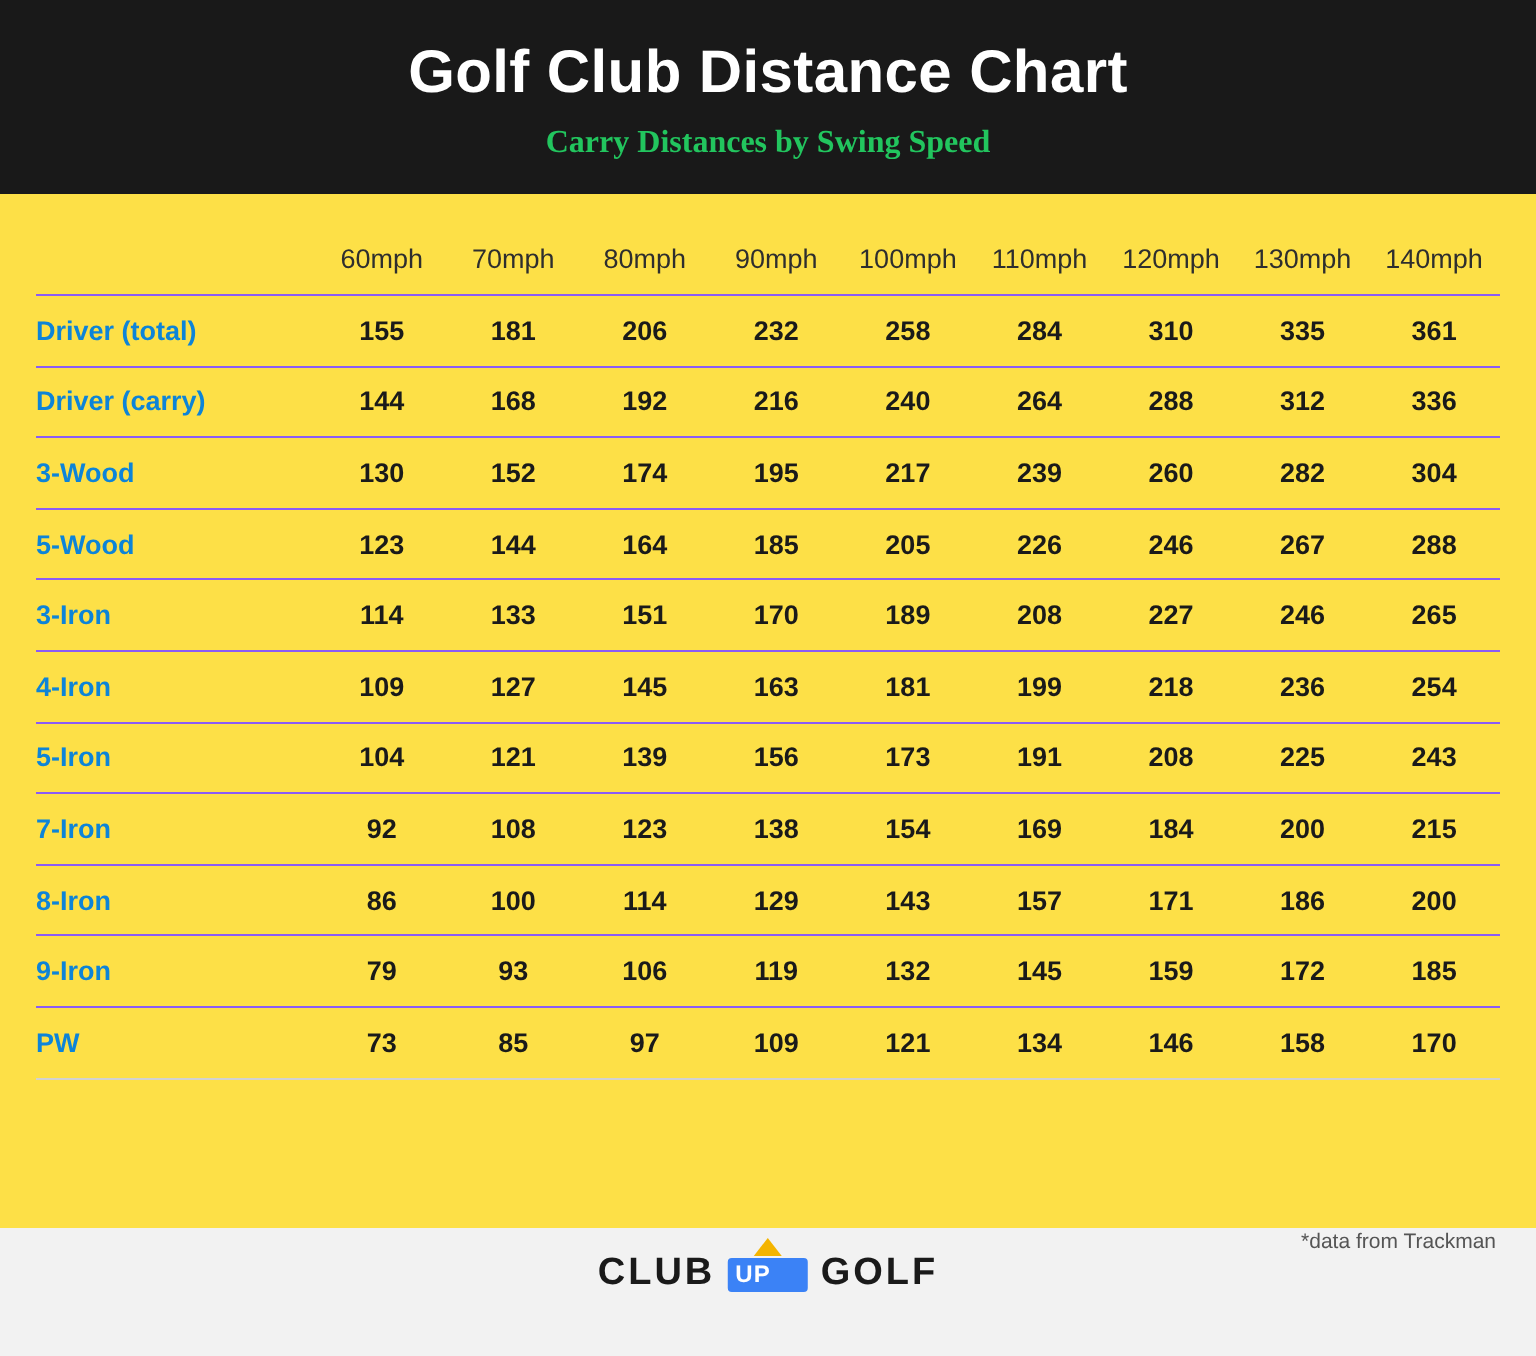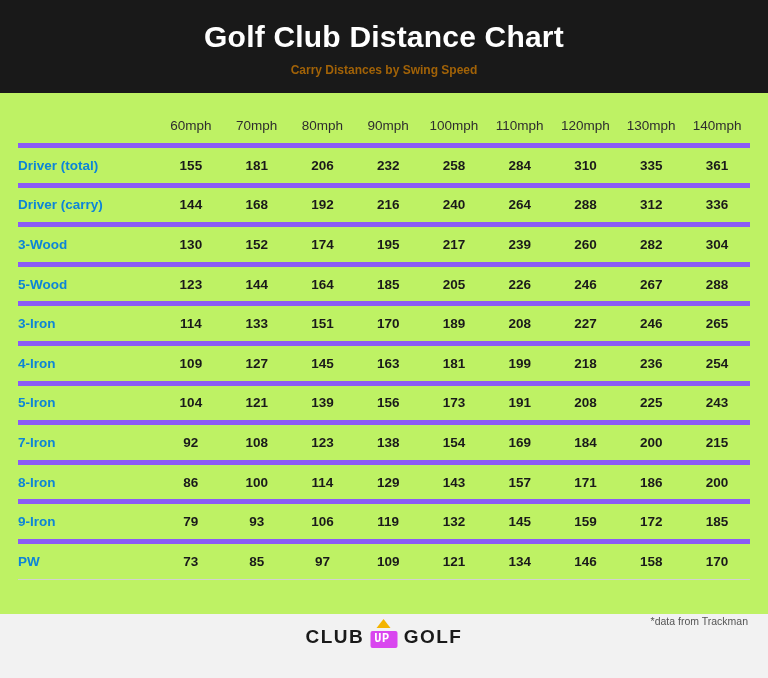--- a/index.html
+++ b/index.html
@@ -29,29 +29,30 @@
     text-align: center;
   }
   .header-title {
     font-size: 30px;
     font-weight: bold;
     letter-spacing: 0.2px;
     line-height: 1.15;
     margin: 0;
   }
   .header-subtitle {
-    font-size: 12px;
-    font-weight: bold;
-    color: #a16207;
+    font-size: 16px;
+    font-weight: bold;
+    color: #22c55e;
     margin-top: 8px;
+    font-family: Liberation Serif, serif;
   }
   
   .table-wrap {
     flex: 1;
-    background: #bef264;
+    background: #fde047;
     padding: 16px 18px;
     box-sizing: border-box;
   }
   table.dist {
     width: 100%;
     border-collapse: collapse;
     table-layout: fixed;
   }
   table.dist th,
   table.dist td {
@@ -84,21 +85,21 @@
     vertical-align: middle;
   }
   td.val {
     color: #1a1a1a;
     font-weight: bold;
     font-size: 13.5px;
     text-align: center;
     vertical-align: middle;
   }
   tr.data-row {
-    border-top: 5px solid #8b5cf6;
+    border-top: 1px solid #8b5cf6;
   }
   tr.data-row:last-child {
     border-bottom: 1px solid #d2d2d2;
   }
   
   .footer {
     height: 64px;
     background: #f2f2f2;
     position: relative;
   }
@@ -114,25 +115,24 @@
   .logo-text {
     font-size: 19px;
     font-weight: bold;
     letter-spacing: 1.5px;
     color: #1a1a1a;
   }
   .logo-up {
     font-size: 12px;
     font-weight: bold;
     color: #ffffff;
-    background: #d946ef;
-    padding: 1px 8px 2px 4px;
+    background: #3b82f6;
+    padding: 1px 19px 2px 4px;
     border-radius: 2px;
     letter-spacing: 0.5px;
-    font-family: Liberation Mono, monospace;
   }
   .logo-tee {
     position: absolute;
     left: 50%;
     top: -9px;
     transform: translateX(-50%);
     width: 0;
     height: 0;
     border-left: 7px solid transparent;
     border-right: 7px solid transparent;

